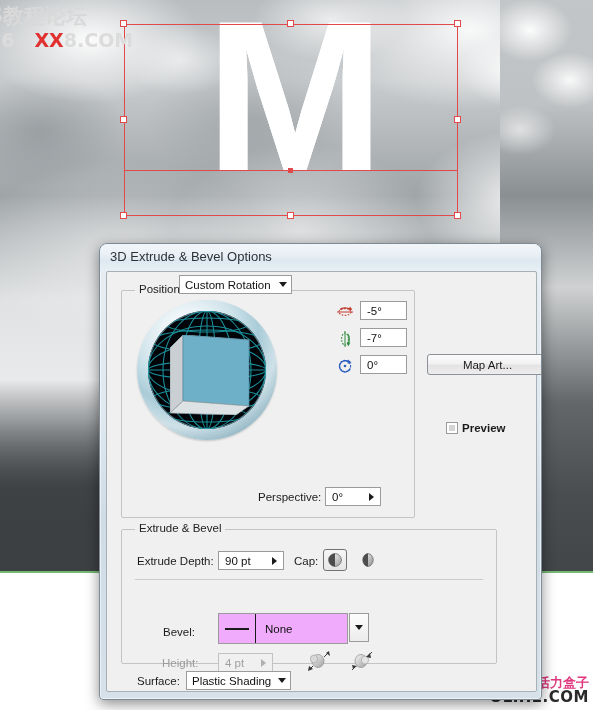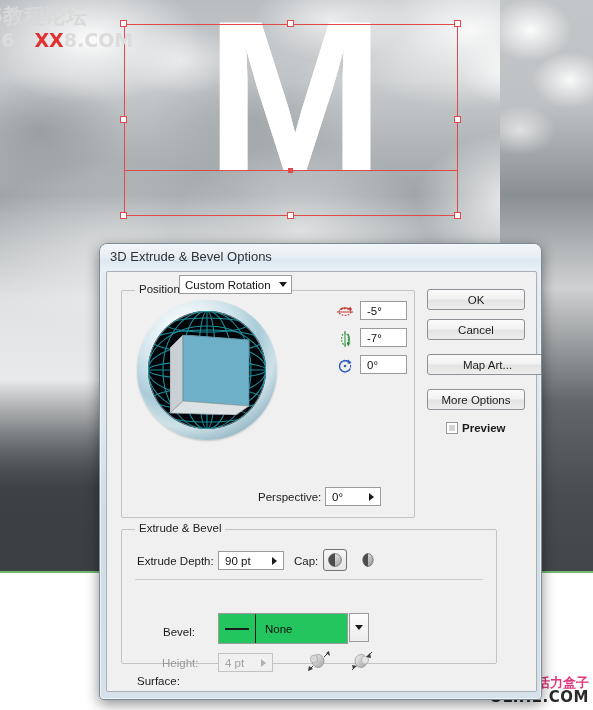--- a/index.html
+++ b/index.html
@@ -175,21 +175,21 @@
   
   .capbtn{
     position:absolute;width:24px;height:22px;border-radius:3px;box-sizing:border-box;
     display:flex;align-items:center;justify-content:center;
   }
   .capbtn.sel{border:1px solid #6f7479;background:linear-gradient(180deg,#f6f6f6,#e6e6e6);}
   .capbtn.plain{border:1px solid transparent;background:transparent;}
 
   
   .bevelbox{
-    position:absolute;border:1px solid #9b9b9b;background:#22c55e;box-sizing:border-box;
+    position:absolute;border:1px solid #9b9b9b;background:#f0abfc;box-sizing:border-box;
     display:flex;align-items:center;
   }
   .bevel-swatch{width:36px;height:100%;border-right:1px solid #1b1b1b;display:flex;align-items:center;justify-content:center;}
   .bevel-swatch .ln{width:24px;height:2px;background:#1b1b1b;}
   .bevel-name{padding-left:9px;font-size:11.5px;color:#111;font-family:"Liberation Sans",sans-serif;}
   .bevel-drop{
     position:absolute;right:-1px;top:-1px;width:20px;height:100%;
     border:1px solid #9b9b9b;background:linear-gradient(180deg,#fdfdfd,#ececec);
     box-sizing:border-box;display:flex;align-items:center;justify-content:center;
   }
@@ -314,24 +314,21 @@
     </div>
 
     <div class="fld-label" style="left:151px;top:219px;">Perspective:</div>
     <div class="spin" style="left:218px;top:215px;width:56px;">
       <span class="sv">0°</span>
       <span class="sa">
           <i class="tri-right"></i>
         </span>
     </div>
 
-    <div class="btn" style="left:320px;top:17px;width:98px;">OK</div>
-    <div class="btn" style="left:320px;top:47px;width:98px;">Cancel</div>
     <div class="btn" style="left:320px;top:82px;width:121px;">Map Art...</div>
-    <div class="btn" style="left:320px;top:117px;width:98px;">More Options</div>
     <div class="cbrow" style="left:339px;top:150px;">
       <span class="cbox">
           <i></i>
         </span>
       <span>Preview</span>
     </div>
 
     <div class="group" style="left:14px;top:257px;width:376px;height:135px;"></div>
     <div class="group-label" style="left:28px;top:250px;">Extrude &amp; Bevel</div>
 
@@ -417,15 +414,21 @@
         <ellipse cx="11" cy="11" rx="6" ry="6.5" fill="url(#bg2)" stroke="#8b8b8b" stroke-width="0.7"></ellipse>
         <ellipse cx="15" cy="10" rx="3.6" ry="4" fill="#e4e4e4" stroke="#9c9c9c" stroke-width="0.6"></ellipse>
         <path d="M22 2 L17 7" stroke="#3a3a3a" stroke-width="1"></path>
           <polygon points="16,7 20,3 21,8" fill="#3a3a3a"></polygon>
         <path d="M2 20 L6 16" stroke="#3a3a3a" stroke-width="1"></path>
           <polygon points="7,16 3,19 2,15" fill="#3a3a3a"></polygon>
       </svg>
     </div>
 
     <div class="fld-label" style="left:30px;top:403px;">Surface:</div>
+    <div class="combo" style="left:79px;top:399px;width:105px;">
+      <span class="cv">Plastic Shading</span>
+      <span class="cb-arrow">
+          <i class="tri-down"></i>
+        </span>
+    </div>
 
   </div>
 </div>
 
 </body></html>

